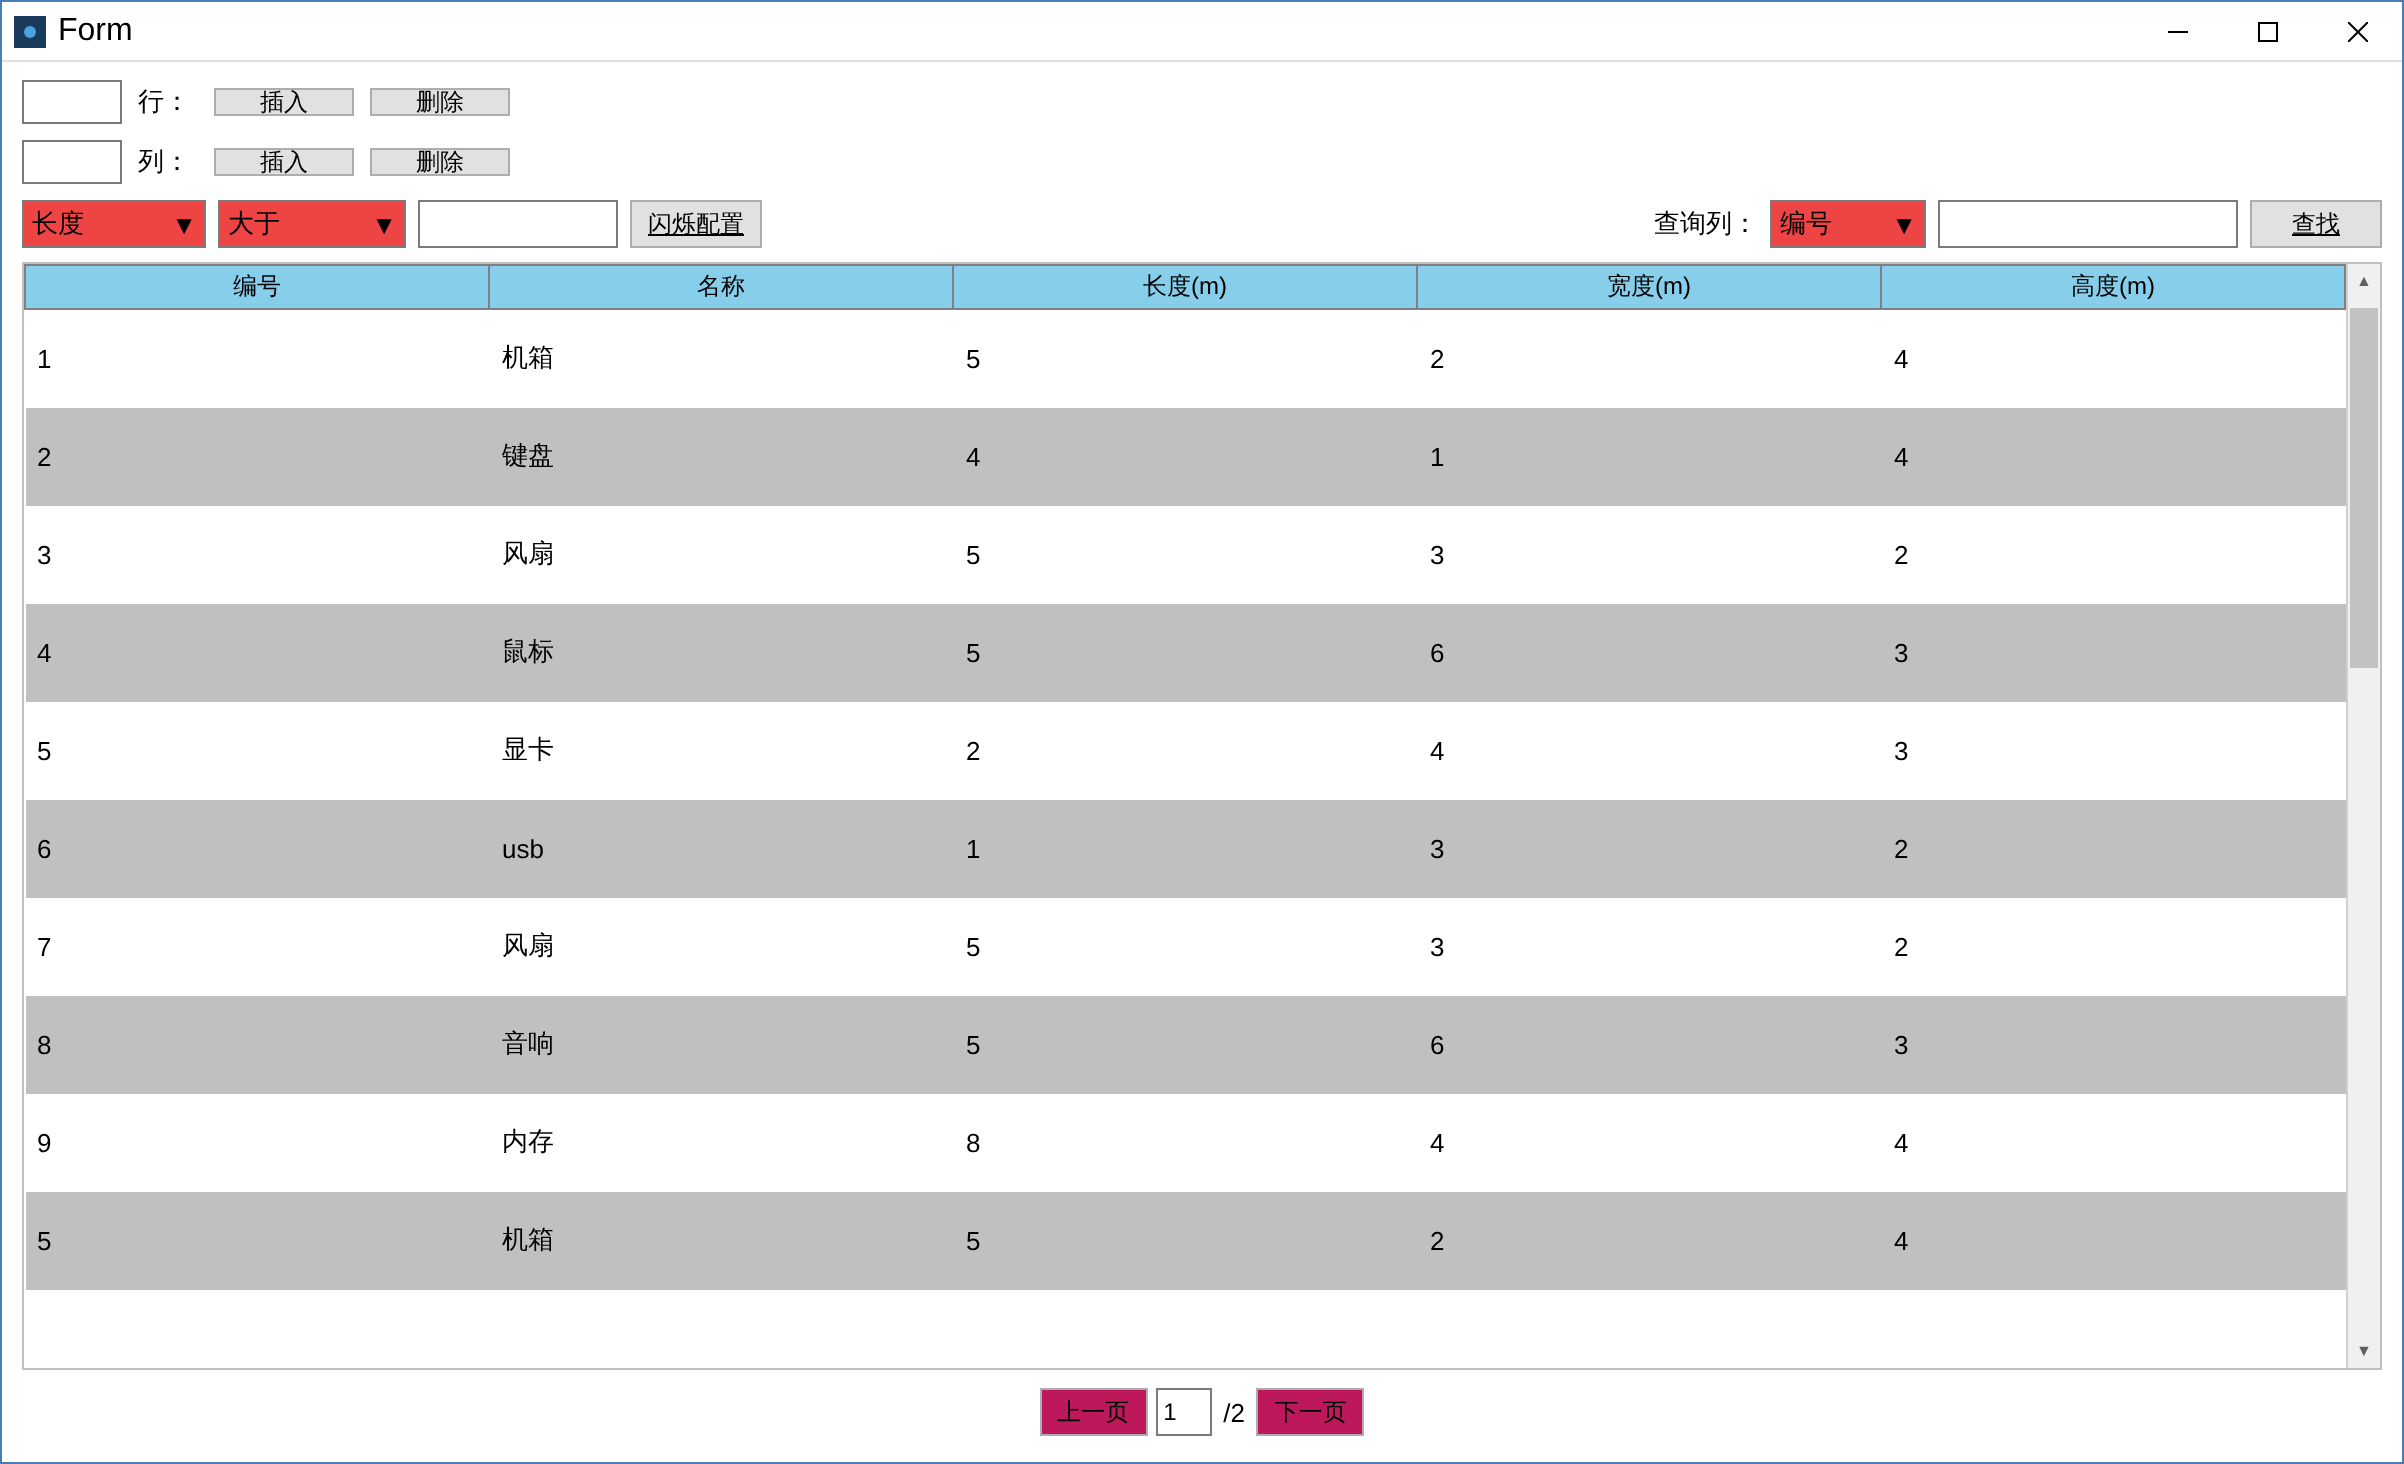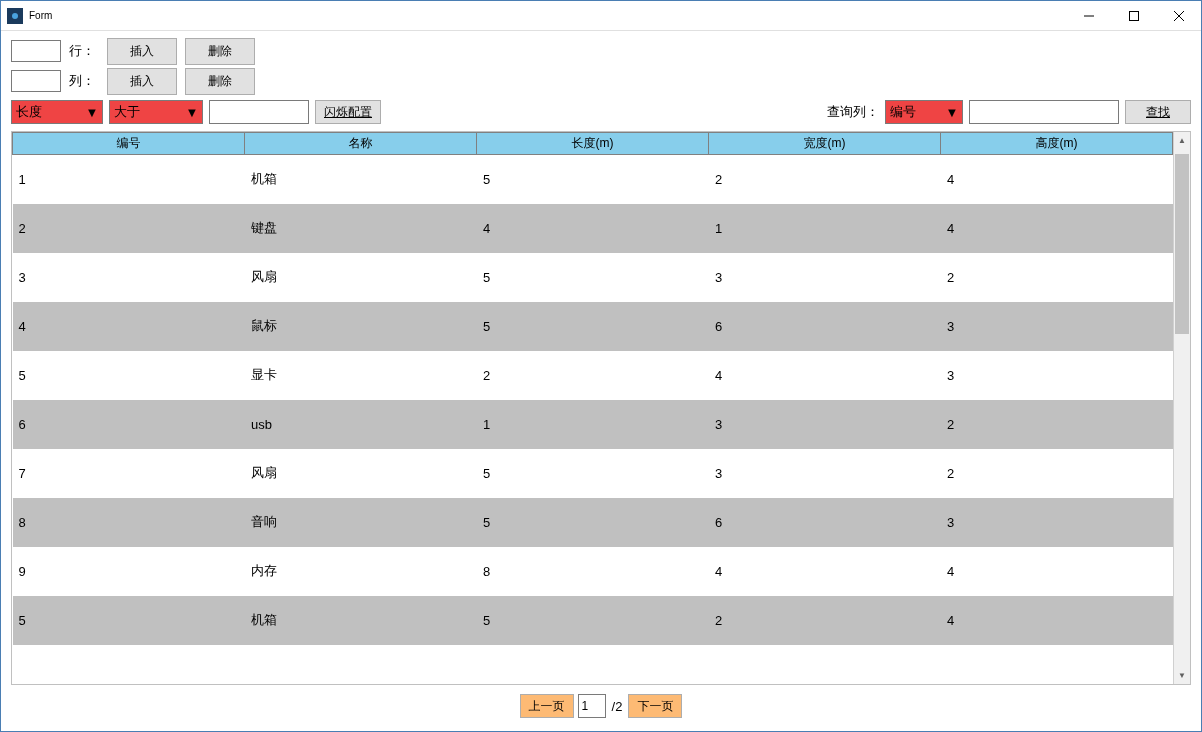--- a/index.html
+++ b/index.html
@@ -3,35 +3,35 @@
 <meta charset="utf-8">
 <style>
 * { box-sizing: border-box; margin: 0; padding: 0; }
 body { font-family: "Microsoft YaHei", Arial, sans-serif; font-size: 13px; background: #fff; overflow: hidden; }
 
 .window { width: 1202px; height: 732px; border: 1px solid #4a7eb3; display: flex; flex-direction: column; }
 
 .titlebar { height: 30px; background: #fff; display: flex; align-items: center; padding-left: 6px; border-bottom: 1px solid #e0e0e0; }
 .titlebar-icon { width: 16px; height: 16px; background: #1a3a5c; margin-right: 6px; display:flex; align-items:center; justify-content:center; }
 .titlebar-icon svg { width:10px; height:10px; }
-.titlebar-title { flex: 0 0 auto; font-size: 10px; }
+.titlebar-title { flex: 0 0 auto; font-size: 16px; }
 .titlebar-spacer { flex: 1; }
 .winbtn { width: 45px; height: 29px; display: flex; align-items: center; justify-content: center; cursor: pointer; }
 
 .content { flex: 1; display: flex; flex-direction: column; padding: 8px 10px 10px 10px; gap: 6px; }
 
 .toprow { display: flex; align-items: center; gap: 8px; }
 .back-btn { width: 60px; height: 32px; border-radius: 50%; background: #1a2b4a; display: flex; align-items: center; justify-content: center; cursor: pointer; }
 .back-btn svg { width: 26px; height: 20px; }
 .bigbtn { flex: 1; height: 28px; background: #e1e1e1; border: 1px solid #adadad; cursor: pointer; display: flex; align-items: center; justify-content: center; }
 
 .ctrlrow { display: flex; align-items: center; gap: 8px; height: 24px; }
 .txtfield { width: 50px; height: 22px; border: 1px solid #7a7a7a; background: #fff; padding: 0 2px; }
 .lbl { width: 30px; }
-.smbtn { width: 70px; height: 27px; background: #e1e1e1; border: 1px solid #adadad; cursor: pointer; display:flex; align-items:center; justify-content:center; font-size:12px; }
+.smbtn { width: 70px; height: 14px; background: #e1e1e1; border: 1px solid #adadad; cursor: pointer; display:flex; align-items:center; justify-content:center; font-size:12px; }
 
 .filterrow { display: flex; align-items: center; gap: 6px; height: 26px; }
 .combo { height: 24px; border: 1px solid #7a7a7a; background: #ef4444; display: flex; align-items: center; padding-left: 4px; position: relative; cursor: pointer; }
 .combo-arrow { position: absolute; right: 2px; top: 0; bottom: 0; width: 16px; display: flex; align-items: center; justify-content: center; }
 .combo1 { width: 92px; }
 .combo2 { width: 94px; }
 .txtfield-m { width: 100px; height: 24px; border: 1px solid #7a7a7a; background: #fff; }
 .mbtn { width: 66px; height: 24px; background: #e1e1e1; border: 1px solid #adadad; cursor: pointer; display:flex; align-items:center; justify-content:center; font-size:12px;text-decoration:underline; }
 .spacer { flex: 1; }
 .combo3 { width: 78px; }
@@ -43,21 +43,21 @@
 thead th { background: #87ceeb; border: 1px solid #808080; height: 22px; font-weight: normal; font-size: 12px; text-align:center; }
 tbody td { border-right: 1px solid transparent; height: 49px; padding-left: 6px; font-size: 13px; vertical-align: middle; }
 tbody tr:nth-child(even) { background: #c0c0c0; }
 tbody tr:nth-child(odd) { background: #fff; }
 .vscroll { width: 17px; background: #f0f0f0; border-left: 1px solid #d0d0d0; position: relative; }
 .vthumb { position: absolute; left: 1px; right: 1px; top: 22px; height: 180px; background: #c2c2c2; border-radius: 0; }
 .varrow { position:absolute; left:0; right:0; height:17px; display:flex; align-items:center; justify-content:center; font-size:8px; color:#606060; }
 .varrow.up { top:0; } .varrow.down { bottom:0; }
 
 .pager { height: 30px; display: flex; align-items: center; justify-content: center; gap: 4px; }
-.pgbtn { height: 24px; padding: 0 8px; background: #fdba74; border: 1px solid #adadad; cursor: pointer; display:flex; align-items:center; justify-content:center; font-size:12px; }
+.pgbtn { height: 24px; padding: 0 8px; background: #be185d; border: 1px solid #adadad; cursor: pointer; display:flex; align-items:center; justify-content:center; font-size:12px; }
 .pgfield { width: 28px; height: 24px; border: 1px solid #7a7a7a; text-align: left; padding-left:3px; font-size:12px; }
 .pgtotal { font-size: 13px; padding: 0 2px; }
 </style>
 </head>
 <body>
 
 <div class="window">
   <div class="titlebar">
     <div class="titlebar-icon">
       <svg viewBox="0 0 10 10">

